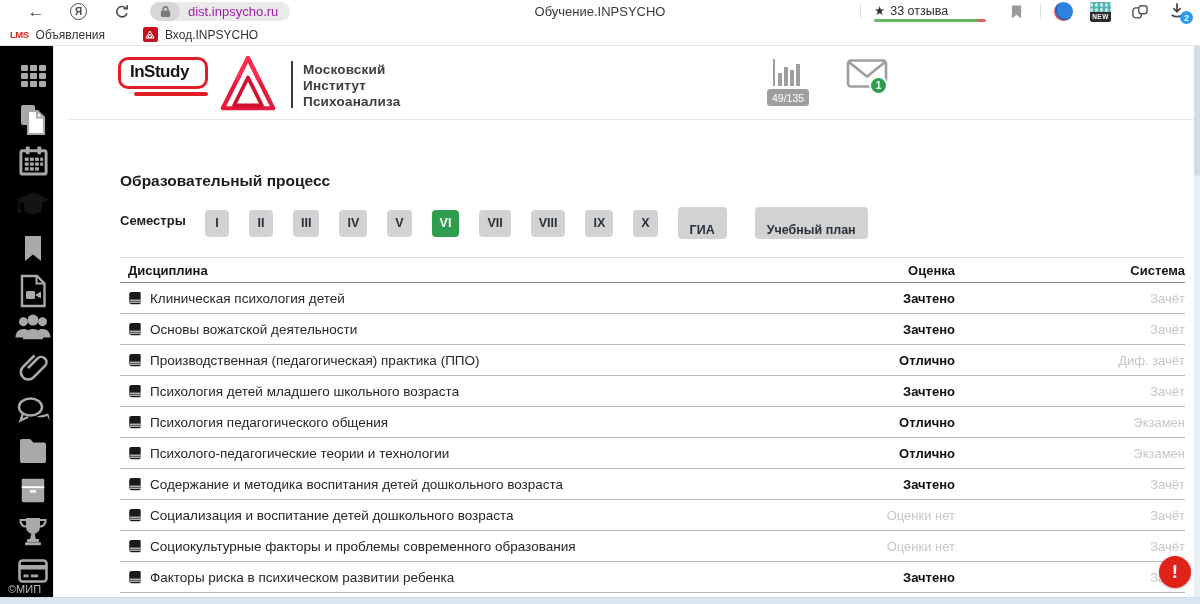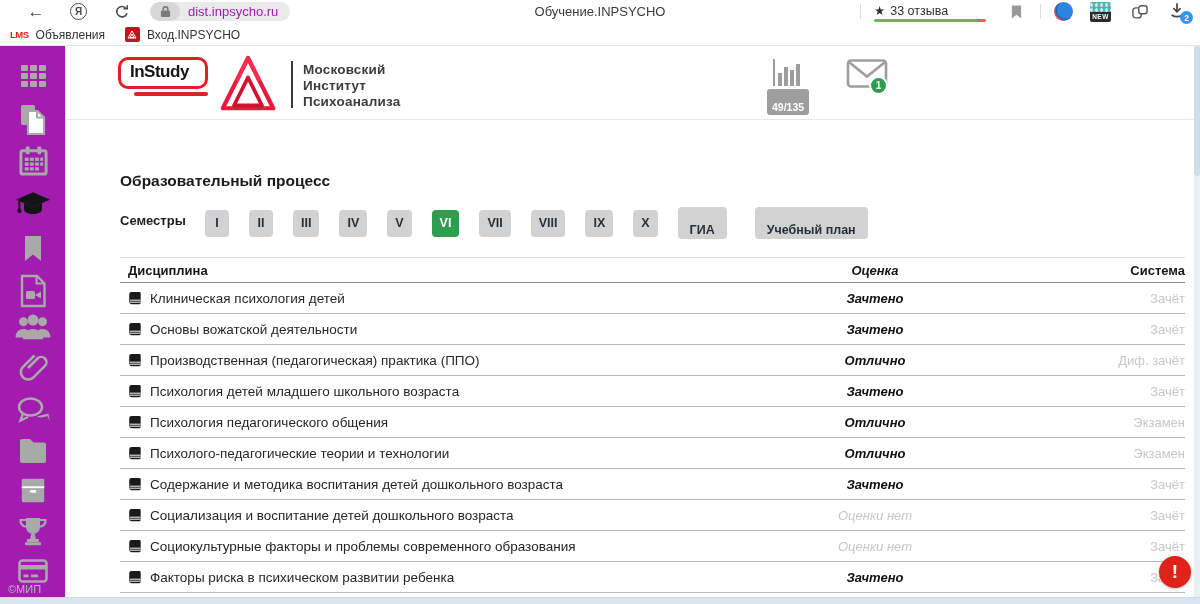--- a/index.html
+++ b/index.html
@@ -30,53 +30,53 @@
   .dl { position:absolute; left:1168px; top:1px; width:22px; height:22px; cursor:pointer; }
   .dlbadge { position:absolute; left:12px; top:10px; width:13px; height:13px; border-radius:50%; background:#2b9af3; color:#fff; font-size:8.5px; font-weight:bold; display:flex; align-items:center; justify-content:center; }
 
   .bmbar { position:absolute; left:0; top:24px; width:1200px; height:22px; background:#fff; border-bottom:1px solid #e3e3e3; display:flex; align-items:center; }
   .bm { display:flex; align-items:center; gap:7px; cursor:pointer; margin-left:10px; }
   .lmsfav { color:#e0221f; font-weight:bold; font-size:9.5px; letter-spacing:-0.5px; }
   .bmlabel { font-size:12px; color:#333; }
   .redfav { width:15px; height:15px; background:#c5121c; border-radius:2px; display:flex; align-items:center; justify-content:center; }
 
   
-  .sidebar { position:absolute; left:0; top:46px; width:66px; bottom:7px; background:#a21caf; border-right:1px solid #f1eaea; }
+  .sidebar { position:absolute; left:0; top:46px; width:54px; bottom:7px; background:#000000; border-right:1px solid #f1eaea; }
   .side-item { position:absolute; left:0; width:66px; display:flex; justify-content:center; cursor:pointer; }
   .side-foot { position:absolute; left:8px; bottom:2px; font-size:11px; color:#b9b9b9; }
 
   
   .hband { position:absolute; left:67px; top:46px; width:1127px; height:74px; border-bottom:1px solid #e7e7e7; background:#fff; }
   .instudy { position:absolute; left:118px; top:57px; cursor:pointer; }
   .instudy-box { border:3px solid #e31e24; border-radius:10px; padding:2px 9px 4px; }
   .instudy-box span { font-size:17px; font-weight:bold; color:#141414; letter-spacing:-0.5px; }
   .instudy-line { margin:3px 0 0 16px; width:74px; height:4px; background:#e31e24; border-radius:2px; }
   .hdivider { position:absolute; left:291px; top:61px; width:2px; height:47px; background:#3a3a3a; }
   .instname { position:absolute; left:303px; top:62px; font-size:13.5px; font-weight:bold; color:#3d3d3d; line-height:16px; letter-spacing:.2px; }
   .mip-tri { position:absolute; left:220px; top:55px; cursor:pointer; }
   .progress { position:absolute; left:770px; top:57px; cursor:pointer; }
-  .progress-badge { position:absolute; left:767px; top:89px; background:#9e9e9e; color:#fff; font-size:10.5px; font-weight:bold; padding:12px 5px 2px; border-radius:3px; }
+  .progress-badge { position:absolute; left:767px; top:89px; background:#9e9e9e; color:#fff; font-size:10.5px; font-weight:normal; padding:3px 5px 2px; border-radius:3px; }
   .mail { position:absolute; left:846px; top:58px; cursor:pointer; }
   .mail-badge { position:absolute; left:869px; top:76px; width:19px; height:19px; background:#2e9e4e; border:2px solid #fff; border-radius:50%; color:#fff; font-size:10px; font-weight:bold; display:flex; align-items:center; justify-content:center; }
 
   
   .page-title { position:absolute; left:120px; top:172px; font-size:15.5px; font-weight:bold; color:#1c1c1c; }
   .sem-label { position:absolute; left:120px; top:213px; font-size:13px; font-weight:bold; color:#1c1c1c; }
   .sem-row { position:absolute; left:205px; top:207px; display:flex; gap:20px; align-items:center; }
   .sem-btn { min-width:24px; height:27px; padding:0 8px; background:#d2d2d2; border:none; border-radius:4px;
              font-family:inherit; font-size:12.5px; font-weight:bold; color:#27313d; cursor:pointer; }
   .sem-btn.active { background:#2e9e4e; color:#fff; }
   .sem-btn.wide { padding:16px 12px; }
 
   .table { position:absolute; left:120px; top:257px; width:1065px; }
   .t-row { display:grid; grid-template-columns:1fr 160px 230px; align-items:center; height:31px; border-bottom:1px solid #b9b9b9; cursor:pointer; }
   .t-head { height:26px; border-top:1px solid #dcdcdc; border-bottom:1px solid #8d8d8d; font-weight:bold; cursor:default; }
   .c-disc { display:flex; align-items:center; gap:8px; padding-left:8px; font-size:13.5px; color:#262626; }
   .t-head .c-disc { font-size:13px; color:#161616; }
-  .c-grade { text-align:center; font-size:13px; font-weight:bold; color:#101010;font-style:italic; }
+  .c-grade { text-align:right; font-size:13px; font-weight:bold; color:#101010; }
   .c-grade.no-grade { color:#c7c7c7; font-weight:normal; }
   .c-sys { text-align:right; font-size:13px; color:#c7c7c7; }
   .t-head .c-grade, .t-head .c-sys { color:#161616; font-weight:bold; }
 
   .alert-btn { position:absolute; left:1159px; top:556px; width:32px; height:32px; border-radius:50%; background:#e02318;
                color:#fff; font-size:19px; font-weight:bold; display:flex; align-items:center; justify-content:center;
                box-shadow:0 1px 3px rgba(0,0,0,.25); cursor:pointer; }
 
   .scrolltrack { position:absolute; right:0; top:46px; width:6px; bottom:7px; background:#e9f0f5; }
   .scrollthumb { position:absolute; right:0; top:46px; width:6px; height:130px; background:#cfdde7; border-radius:3px; }
@@ -138,21 +138,21 @@
       </svg>
     <span class="dlbadge">2</span>
   </div>
 </div>
 
 <div class="bmbar">
   <div class="bm">
     <span class="lmsfav">LMS</span>
     <span class="bmlabel">Объявления</span>
   </div>
-  <div class="bm" style="margin-left:20px">
+  <div class="bm" style="margin-left:38px">
     <span class="redfav">
       <svg width="10" height="9" viewBox="0 0 20 18" fill="none" stroke="#fff" stroke-width="2">
           <path d="M10 2 L18 16 H2 Z"></path>
           <path d="M10 8 L14 15 H6 Z"></path>
         </svg>
     </span>
     <span class="bmlabel">Вход.INPSYCHO</span>
   </div>
 </div>
 

